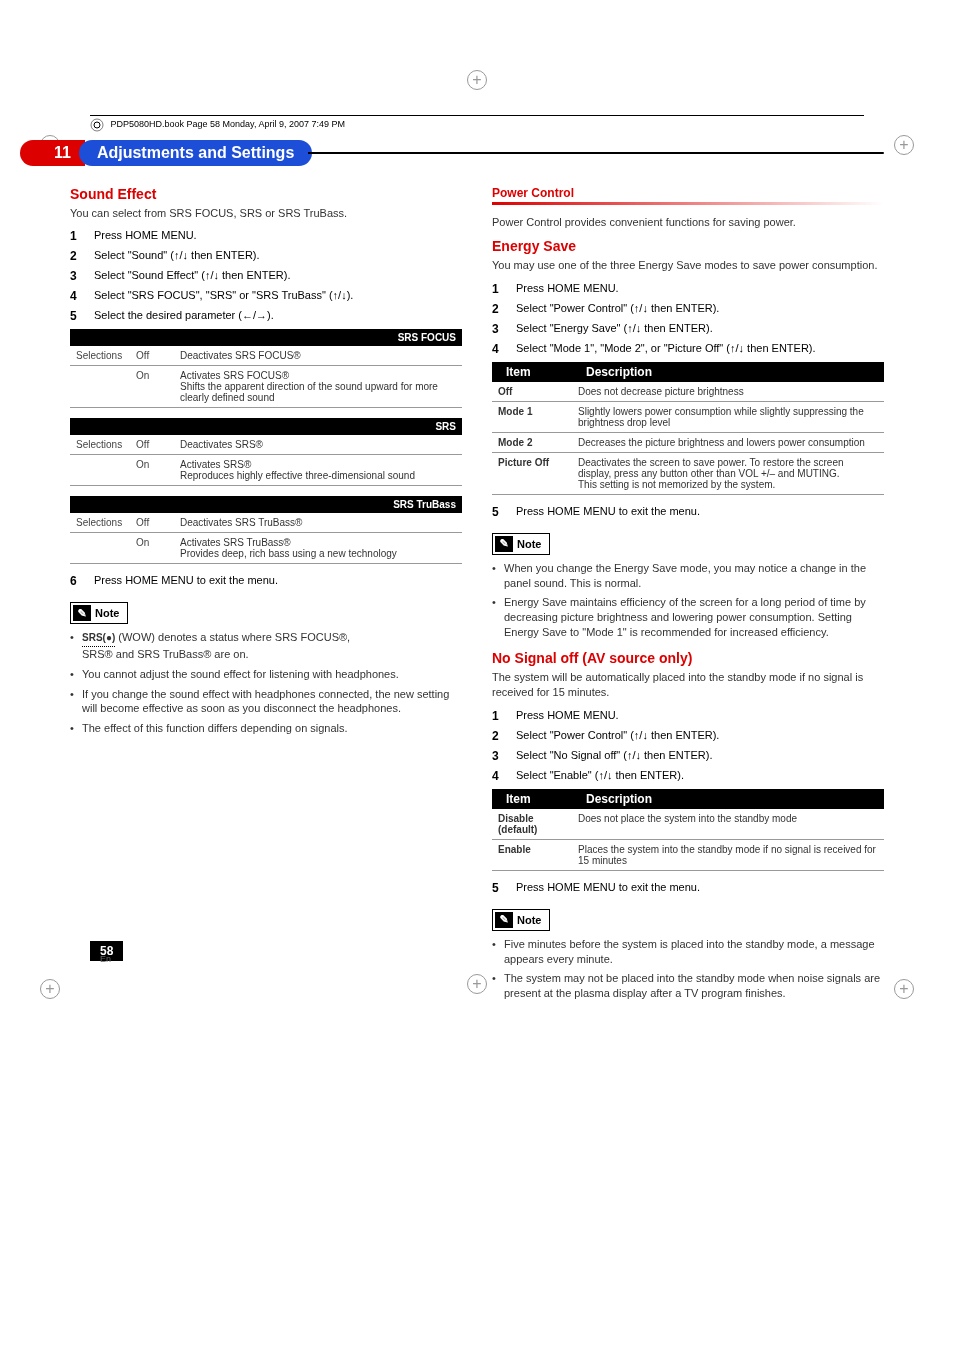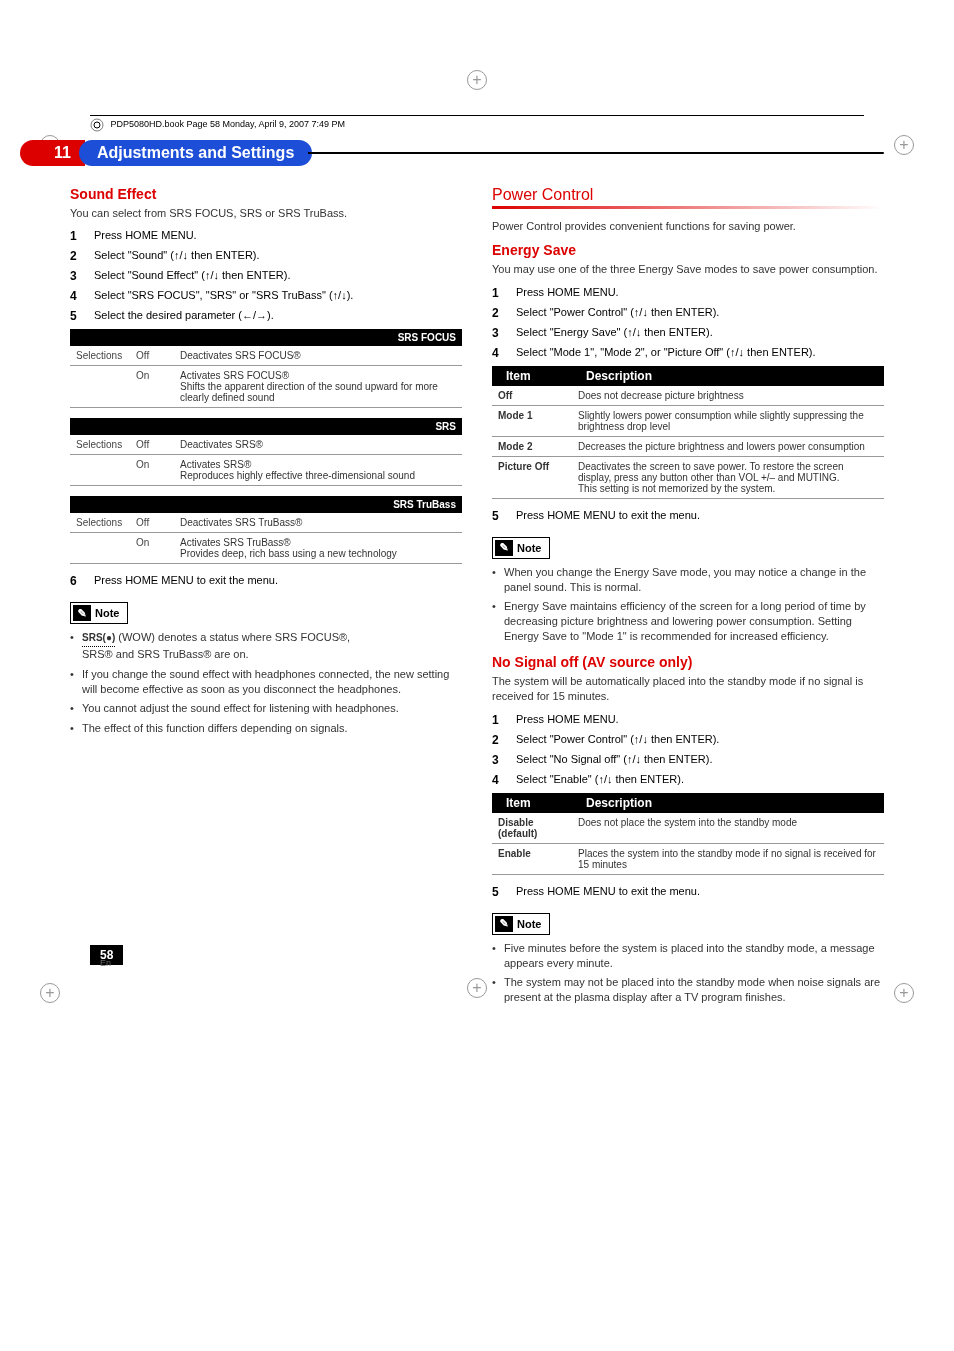--- a/index.html
+++ b/index.html
@@ -86,22 +86,22 @@
     }
     .col { flex: 1; min-width: 0; }
     .section-title {
       color: #d00;
       font-weight: bold;
       font-size: 14px;
       margin-bottom: 4px;
     }
     .major-section-title {
       color: #d00;
-      font-weight: normal;
-      font-size: 16px;
+      font-weight: bold;
+      font-size: 12px;
       margin-bottom: 2px;
     }
     .major-section-underline {
       height: 3px;
       background: linear-gradient(to right, #d00 0%, rgba(221,0,0,0) 100%);
       margin-bottom: 10px;
     }
     .body-text {
       font-size: 11px;
       line-height: 1.4;
@@ -356,22 +356,22 @@
         <span class="note-icon">✎</span>
         <span>Note</span>
       </div>
 
       <ul class="bullet-list">
         <li>
           <span class="srs-logo">SRS(●)</span>
           <span> (WOW) denotes a status where SRS FOCUS®,</span><br>
           <span>SRS® and SRS TruBass® are on.</span>
         </li>
+        <li>You cannot adjust the sound effect for listening with headphones.</li>
         <li>If you change the sound effect with headphones connected, the new setting will become effective as soon as you disconnect the headphones.</li>
-        <li>You cannot adjust the sound effect for listening with headphones.</li>
         <li>The effect of this function differs depending on signals.</li>
       </ul>
     </div>
 
     <div class="col">
       <div class="major-section-title">Power Control</div>
       <div class="major-section-underline"></div>
       <div class="body-text">Power Control provides convenient functions for saving power.</div>
 
       <div class="section-title">Energy Save</div>

